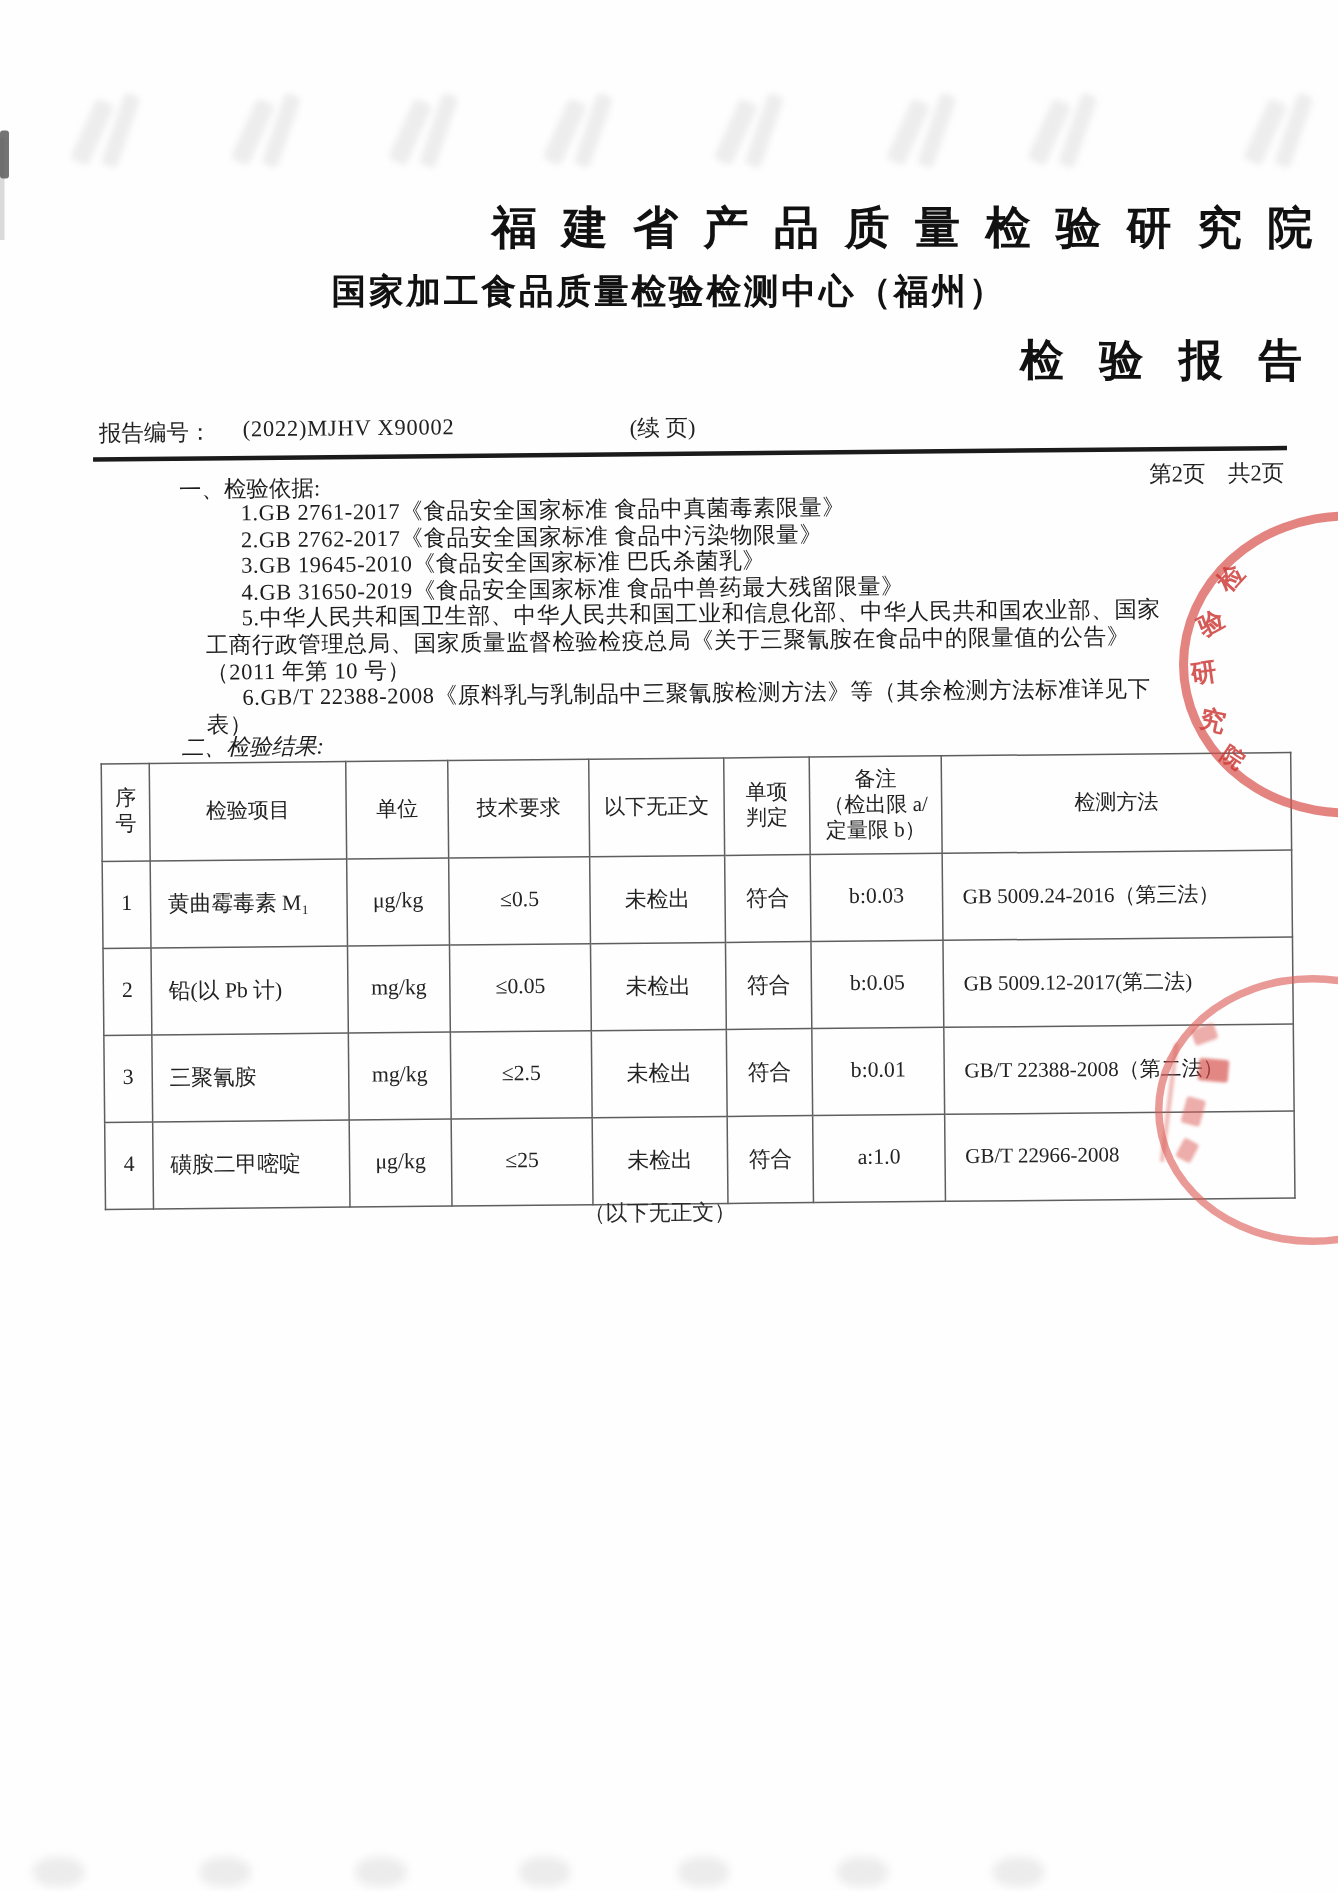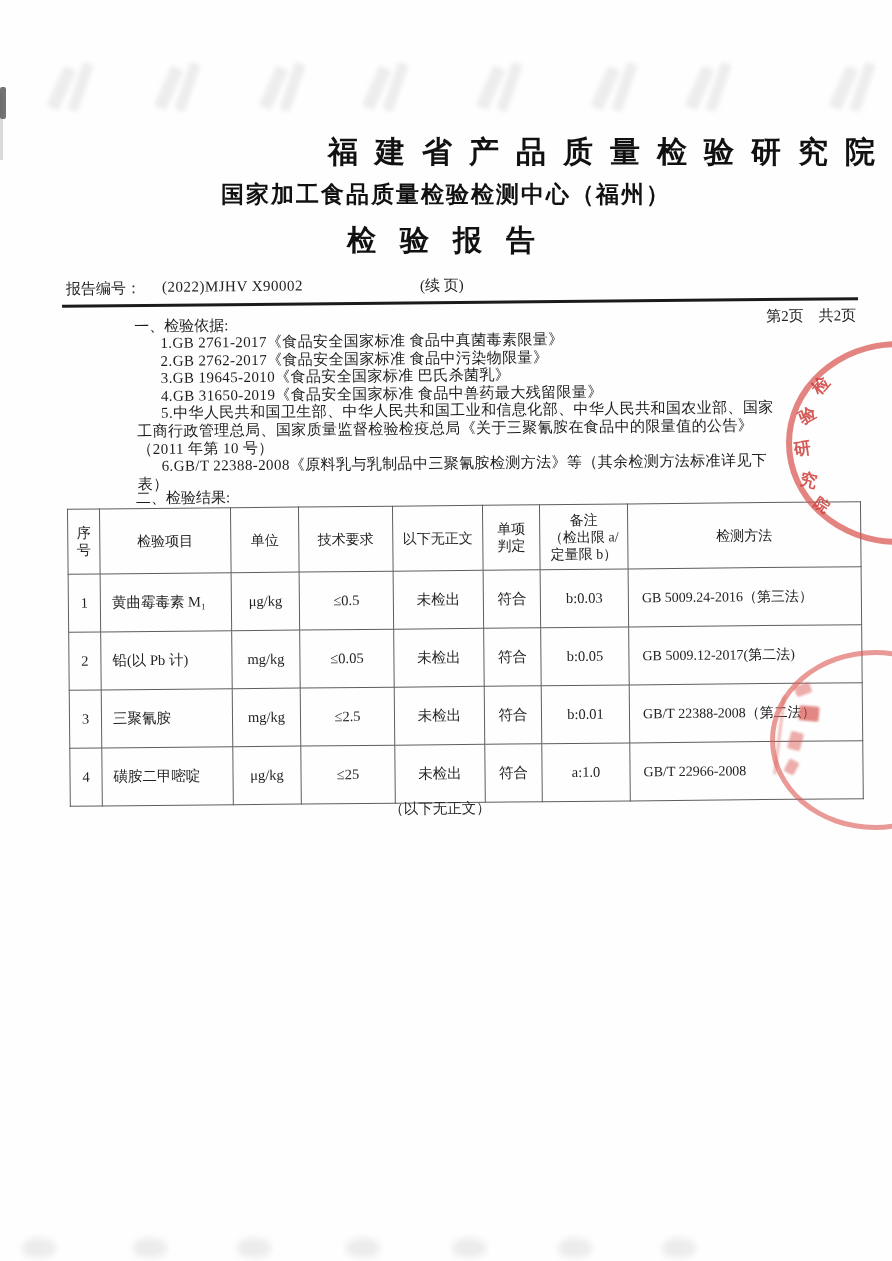--- a/index.html
+++ b/index.html
@@ -22,38 +22,38 @@
   
   .org-name {
     position:absolute; top:132px; left:0; width:100%; text-align:right;
     font-size:30px; font-weight:700; letter-spacing:17px; text-indent:10px; color:#111;
   }
   .center-name {
     position:absolute; top:179px; left:0; width:100%; text-align:center;
     font-size:23px; font-weight:700; letter-spacing:2px; color:#111;
   }
   .doc-title {
-    position:absolute; top:221px; left:0; width:100%; text-align:center;
+    position:absolute; top:221px; left:0; width:100%; text-align:right;
     font-size:29px; font-weight:700; letter-spacing:24px; text-indent:14px; color:#111;
   }
 
   
   .skew { position:absolute; inset:0; transform:rotate(-0.55deg); transform-origin:460px 300px; }
 
   .meta { position:absolute; top:276px; left:66px; right:34px; height:20px; font-size:15px; color:#222; }
   .meta .lbl   { position:absolute; left:0; }
   .meta .num   { position:absolute; left:96px; letter-spacing:.5px; }
   .meta .cont  { position:absolute; left:354px;text-align:right; }
   .meta .pgs   { position:absolute; right:2px;margin-top:34px; }
 
   .rule { position:absolute; top:301px; left:62px; width:796px; height:3px; background:#1b1b1b; }
 
-  .basis-heading, .results-heading { position:absolute; left:134px; font-size:15px; color:#1d1d1d; }
+  .basis-heading, .results-heading { position:absolute; left:119px; font-size:15px; color:#1d1d1d; }
   .basis-heading { top:314px; }
-  .results-heading { top:486px; }
+  .results-heading { top:486px;font-style:italic; }
 
   .basis-list { position:absolute; top:332px; left:136px; width:706px; font-size:15px; line-height:17.6px; color:#1d1d1d; letter-spacing:.4px; }
   .basis-item { text-indent:24px; margin:0; }
   .preline { white-space:pre-line; }
 
   
   table.results { position:absolute; top:505px; left:65px; width:793px; border-collapse:collapse; table-layout:fixed; }
   table.results th, table.results td {
     border:1px solid #5e5e5e; padding:0; text-align:center; vertical-align:middle;
     font-weight:400; color:#232323; overflow:hidden;

